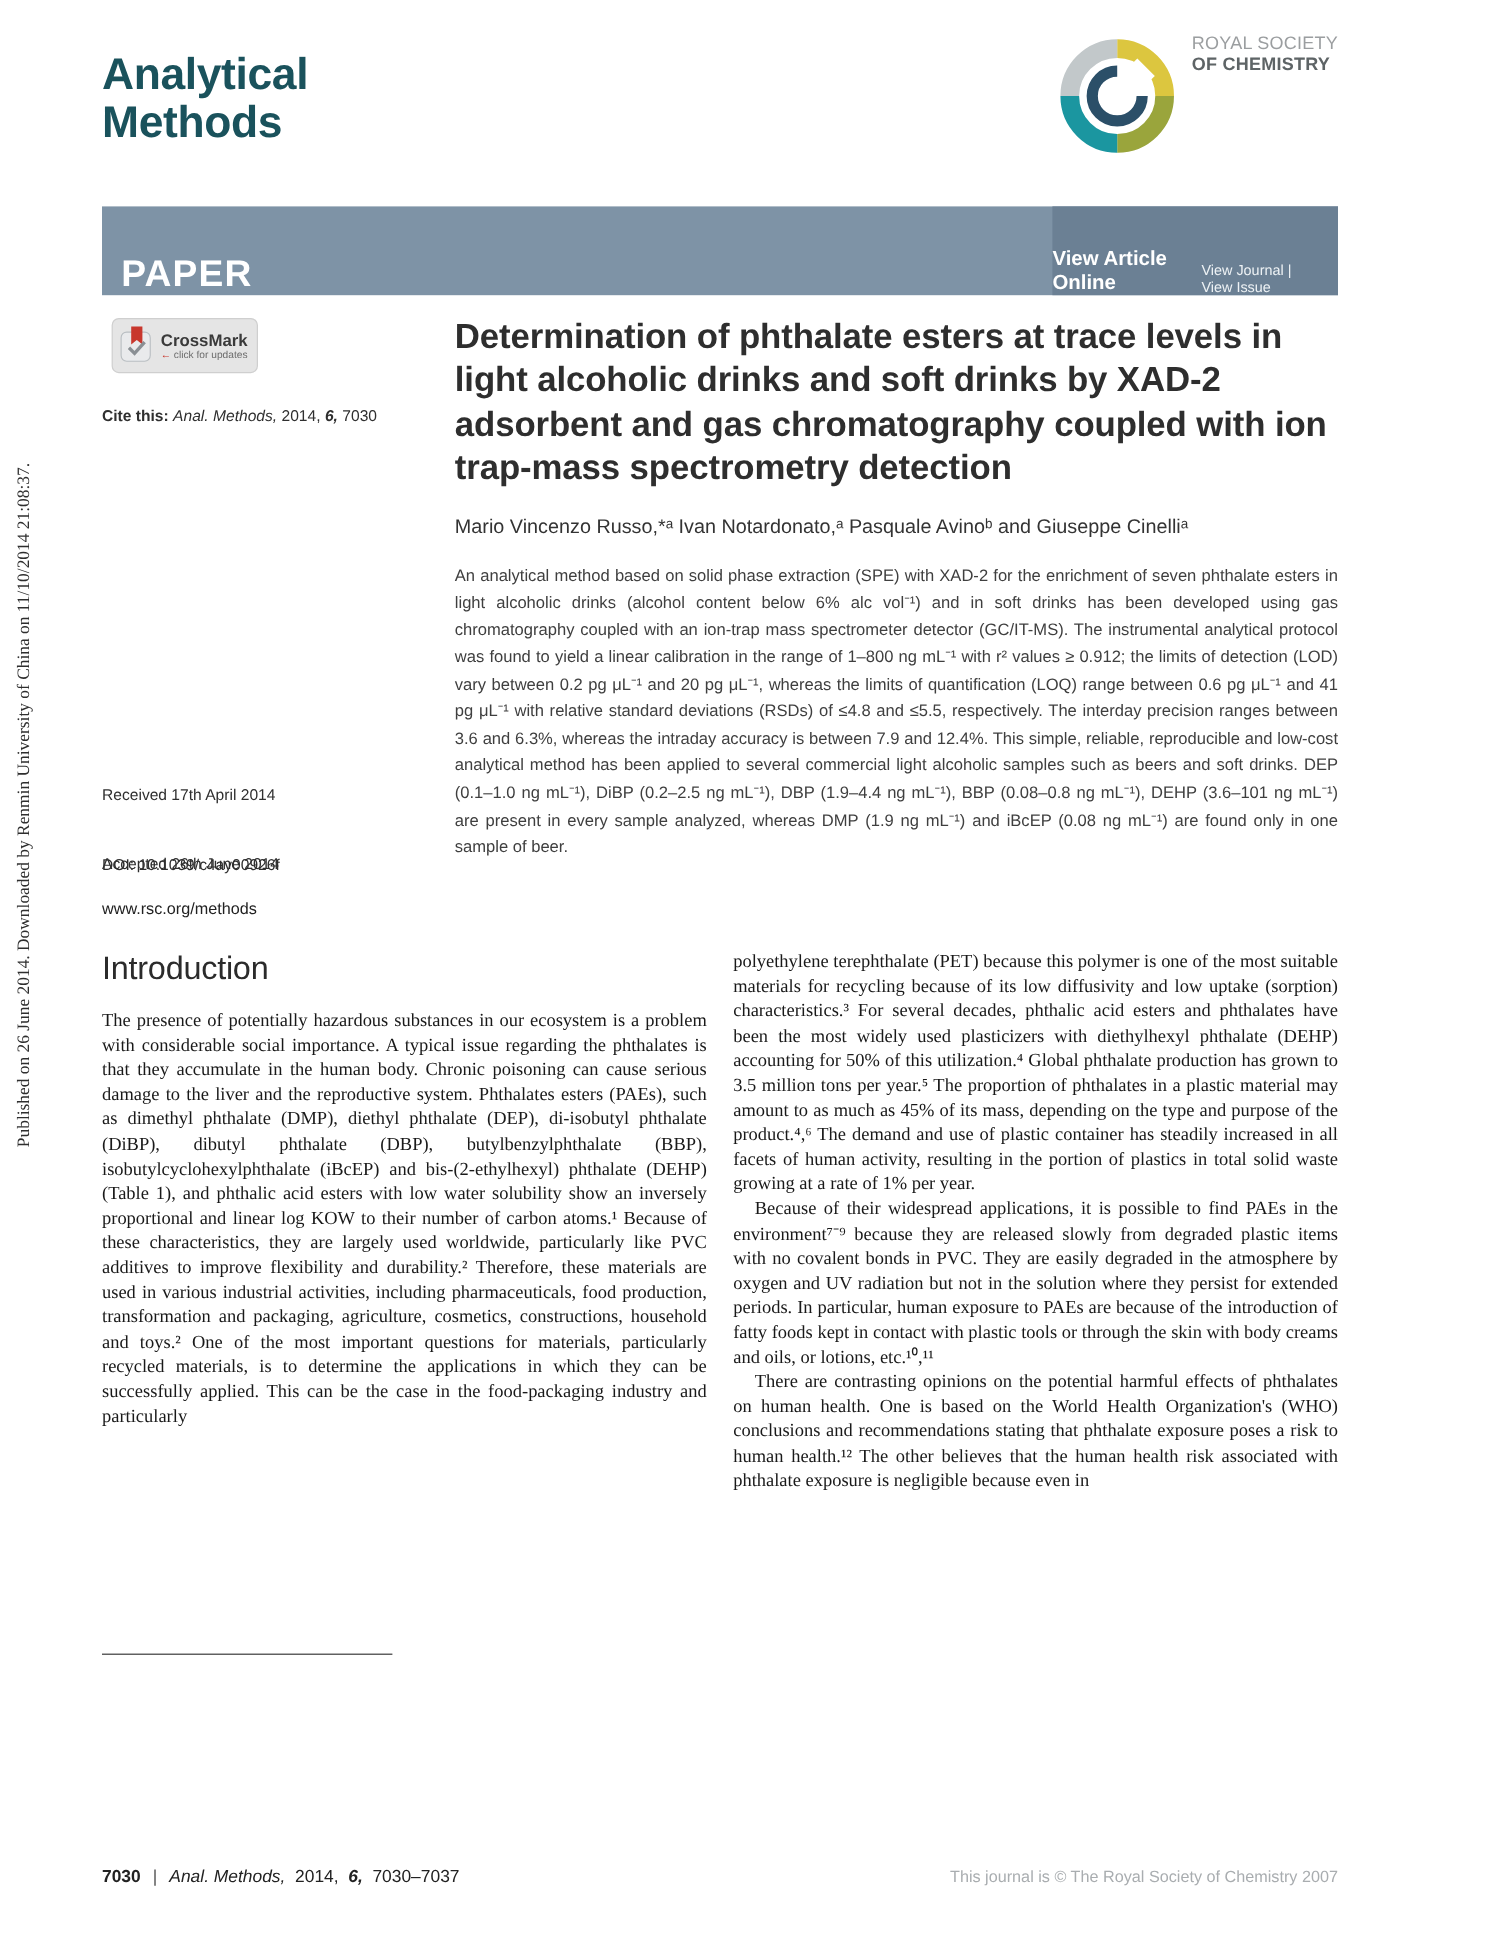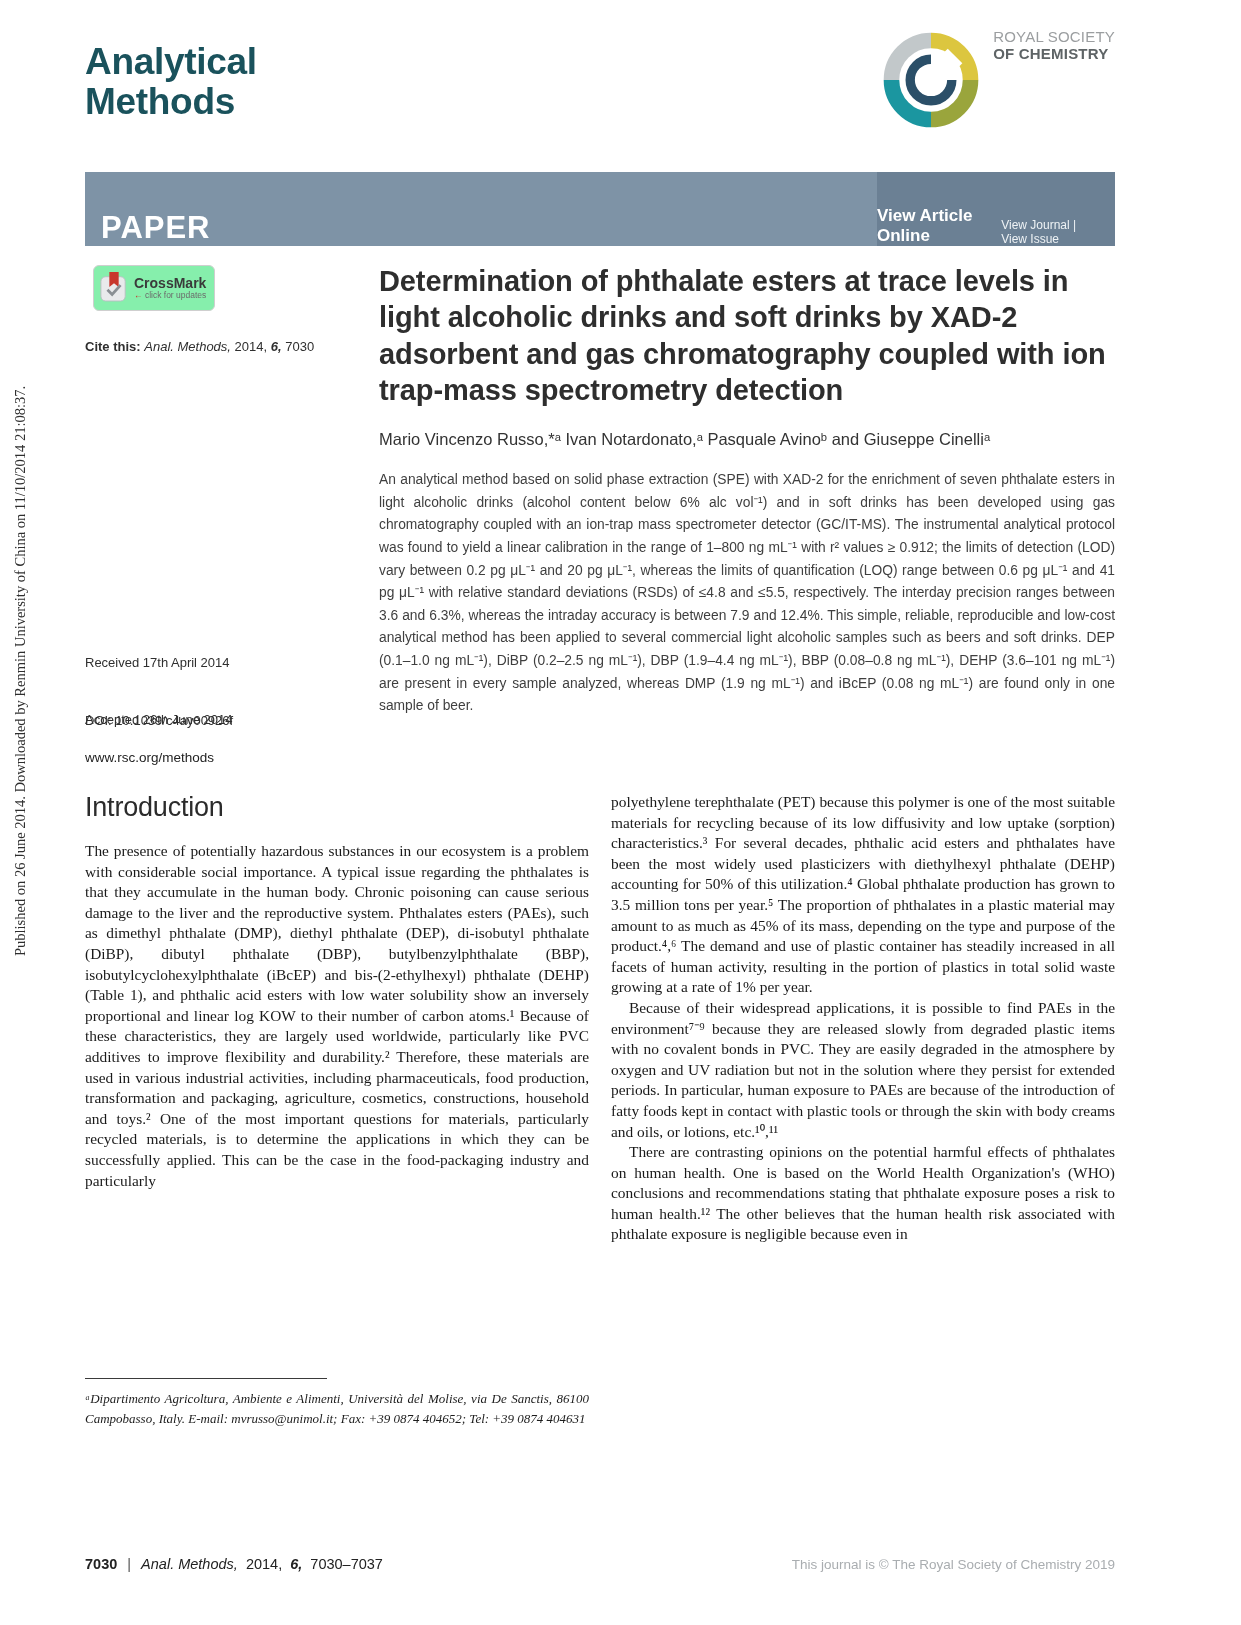--- a/index.html
+++ b/index.html
@@ -25,21 +25,21 @@
   .paper-label{font-size:31px;font-weight:700;color:#ffffff;letter-spacing:1px;padding-left:16px;}
   .view-box{background:#6b8094;width:238px;height:100%;display:flex;flex-direction:row;
             align-items:flex-end;justify-content:center;padding-right:14px;box-sizing:border-box;gap:12px;}
   .view-article{font-weight:700;font-size:17px;color:#ffffff;text-decoration:none;cursor:pointer;}
   .view-links{font-size:12px;color:#eef2f5;text-decoration:none;cursor:pointer;}
 
   
   .article-head{position:absolute;top:263px;left:0;width:100%;display:flex;}
   .side-col{position:relative;width:262px;flex-shrink:0;height:520px;font-size:13px;color:#2f2f2f;}
   .crossmark{position:absolute;top:2px;left:8px;width:122px;height:46px;border:1px solid #cfcfcf;border-radius:6px;
-             background:#86efac;display:flex;align-items:center;gap:6px;padding:2px 6px;box-sizing:border-box;cursor:pointer;}
+             background:#e5e5e5;display:flex;align-items:center;gap:6px;padding:2px 6px;box-sizing:border-box;cursor:pointer;}
   .cm-text{line-height:1.1;}
   .cm-name{font-size:14px;font-weight:700;color:#3a3a3a;}
   .cm-sub{font-size:8.5px;color:#6b6b6b;}
   .cm-arrow{color:#c8372d;font-weight:700;}
   .cite{position:absolute;top:76px;left:0;white-space:nowrap;}
   .cite-label{font-weight:700;}
   .cite-journal{font-style:italic;}
   .cite-volume{font-weight:700;font-style:italic;}
   .received{position:absolute;top:392px;left:0;}
   .accepted{position:absolute;top:414px;left:0;margin-top:35px;}
@@ -164,29 +164,28 @@
       </div>
       <div class="col right">
         <p class="body-p">polyethylene terephthalate (PET) because this polymer is one of the most suitable materials for recycling because of its low diffusivity and low uptake (sorption) characteristics.³ For several decades, phthalic acid esters and phthalates have been the most widely used plasticizers with diethylhexyl phthalate (DEHP) accounting for 50% of this utilization.⁴ Global phthalate production has grown to 3.5 million tons per year.⁵ The proportion of phthalates in a plastic material may amount to as much as 45% of its mass, depending on the type and purpose of the product.⁴,⁶ The demand and use of plastic container has steadily increased in all facets of human activity, resulting in the portion of plastics in total solid waste growing at a rate of 1% per year.</p>
         <p class="body-p indent">Because of their widespread applications, it is possible to find PAEs in the environment⁷⁻⁹ because they are released slowly from degraded plastic items with no covalent bonds in PVC. They are easily degraded in the atmosphere by oxygen and UV radiation but not in the solution where they persist for extended periods. In particular, human exposure to PAEs are because of the introduction of fatty foods kept in contact with plastic tools or through the skin with body creams and oils, or lotions, etc.¹⁰,¹¹</p>
         <p class="body-p indent">There are contrasting opinions on the potential harmful effects of phthalates on human health. One is based on the World Health Organization's (WHO) conclusions and recommendations stating that phthalate exposure poses a risk to human health.¹² The other believes that the human health risk associated with phthalate exposure is negligible because even in</p>
       </div>
     </div>
 
     <div class="footnotes">
       <div class="fn-rule"></div>
-      <p>ᵃDipartimento Agricoltura, Ambiente e Alimenti, Università del Molise, via De Sanctis, 86100 Campobasso, Italy. E-mail: mvrusso@unimol.it; Fax: +39 0874 404652; Tel: +39 0874 404631</p>
     </div>
 
     <div class="footer">
       <div class="footer-left">
         <span class="fp">7030</span>
         <span class="fsep">|</span>
         <span class="fj">Anal. Methods,</span>
         <span class="fy">2014,</span>
         <span class="fv">6,</span>
         <span class="fpages">7030–7037</span>
       </div>
-      <div class="footer-right">This journal is © The Royal Society of Chemistry 2019</div>
+      <div class="footer-right">This journal is © The Royal Society of Chemistry 2007</div>
     </div>
 
   </div>
 </div>
 
 </body></html>

